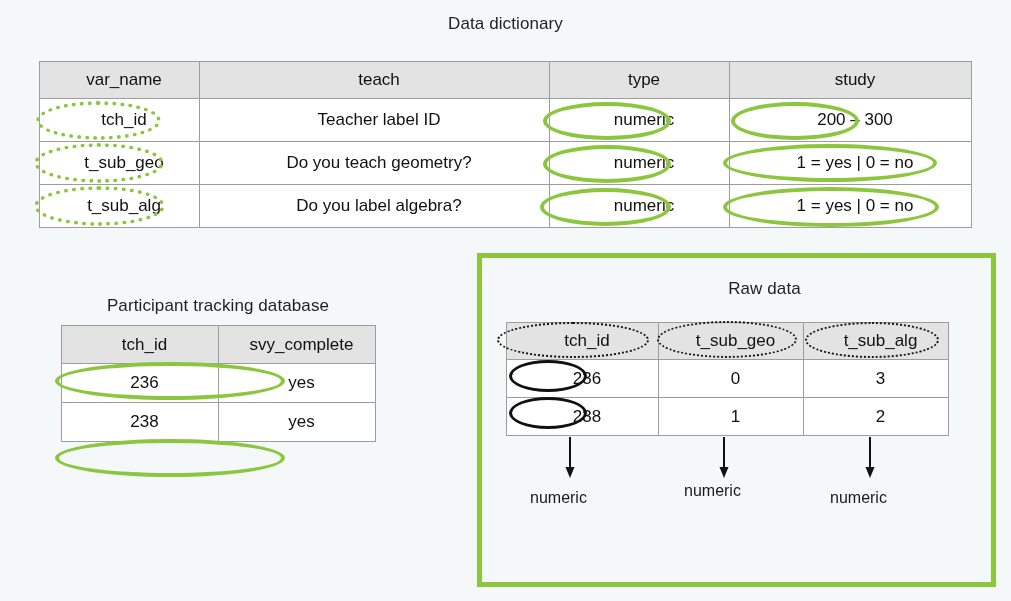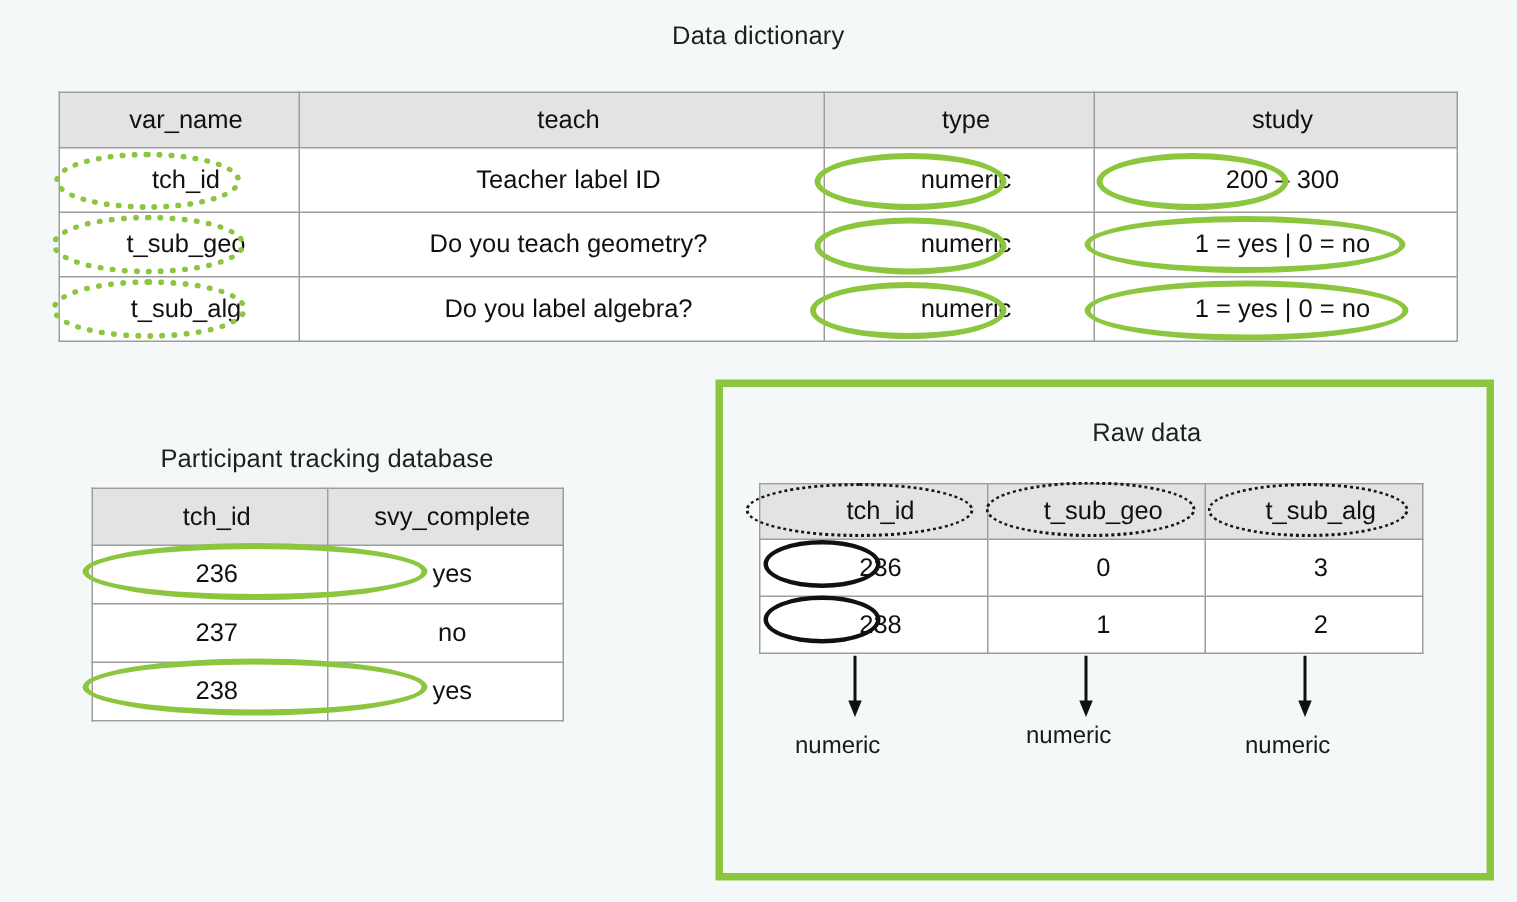--- a/index.html
+++ b/index.html
@@ -206,24 +206,20 @@
         <th>tch_id</th>
         <th>svy_complete</th>
       </tr>
     </thead>
     <tbody>
       <tr>
         <td>236</td>
         <td>yes</td>
       </tr>
       <tr>
-        <td>237</td>
-        <td>no</td>
-      </tr>
-      <tr>
         <td>238</td>
         <td>yes</td>
       </tr>
     </tbody>
   </table>
 
   <div class="ellipse solid-green" id="ell-p-236"></div>
   <div class="ellipse solid-green" id="ell-p-238"></div>
 
   <div id="panel-rawdata"></div>

